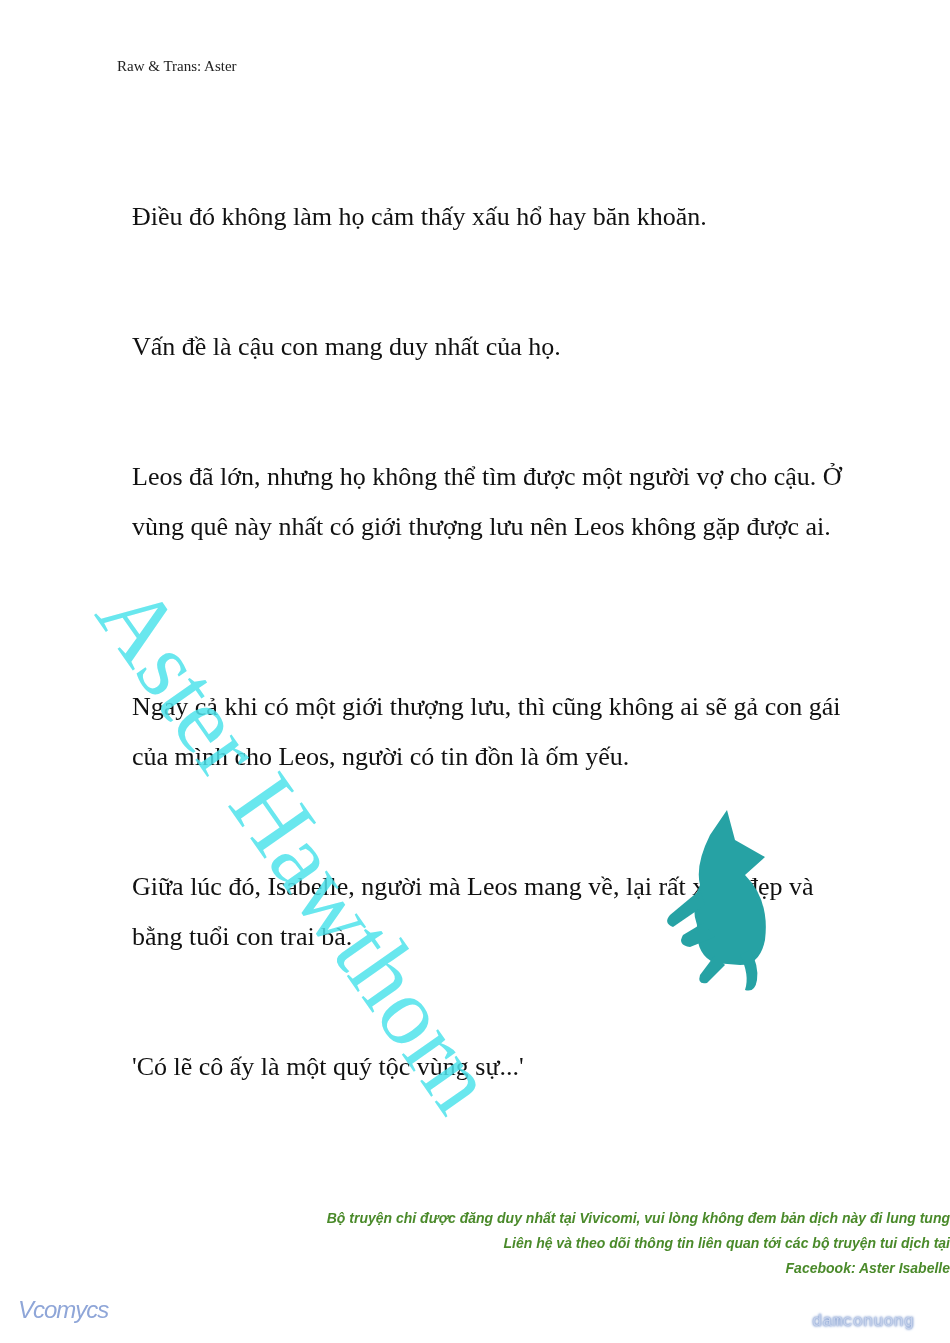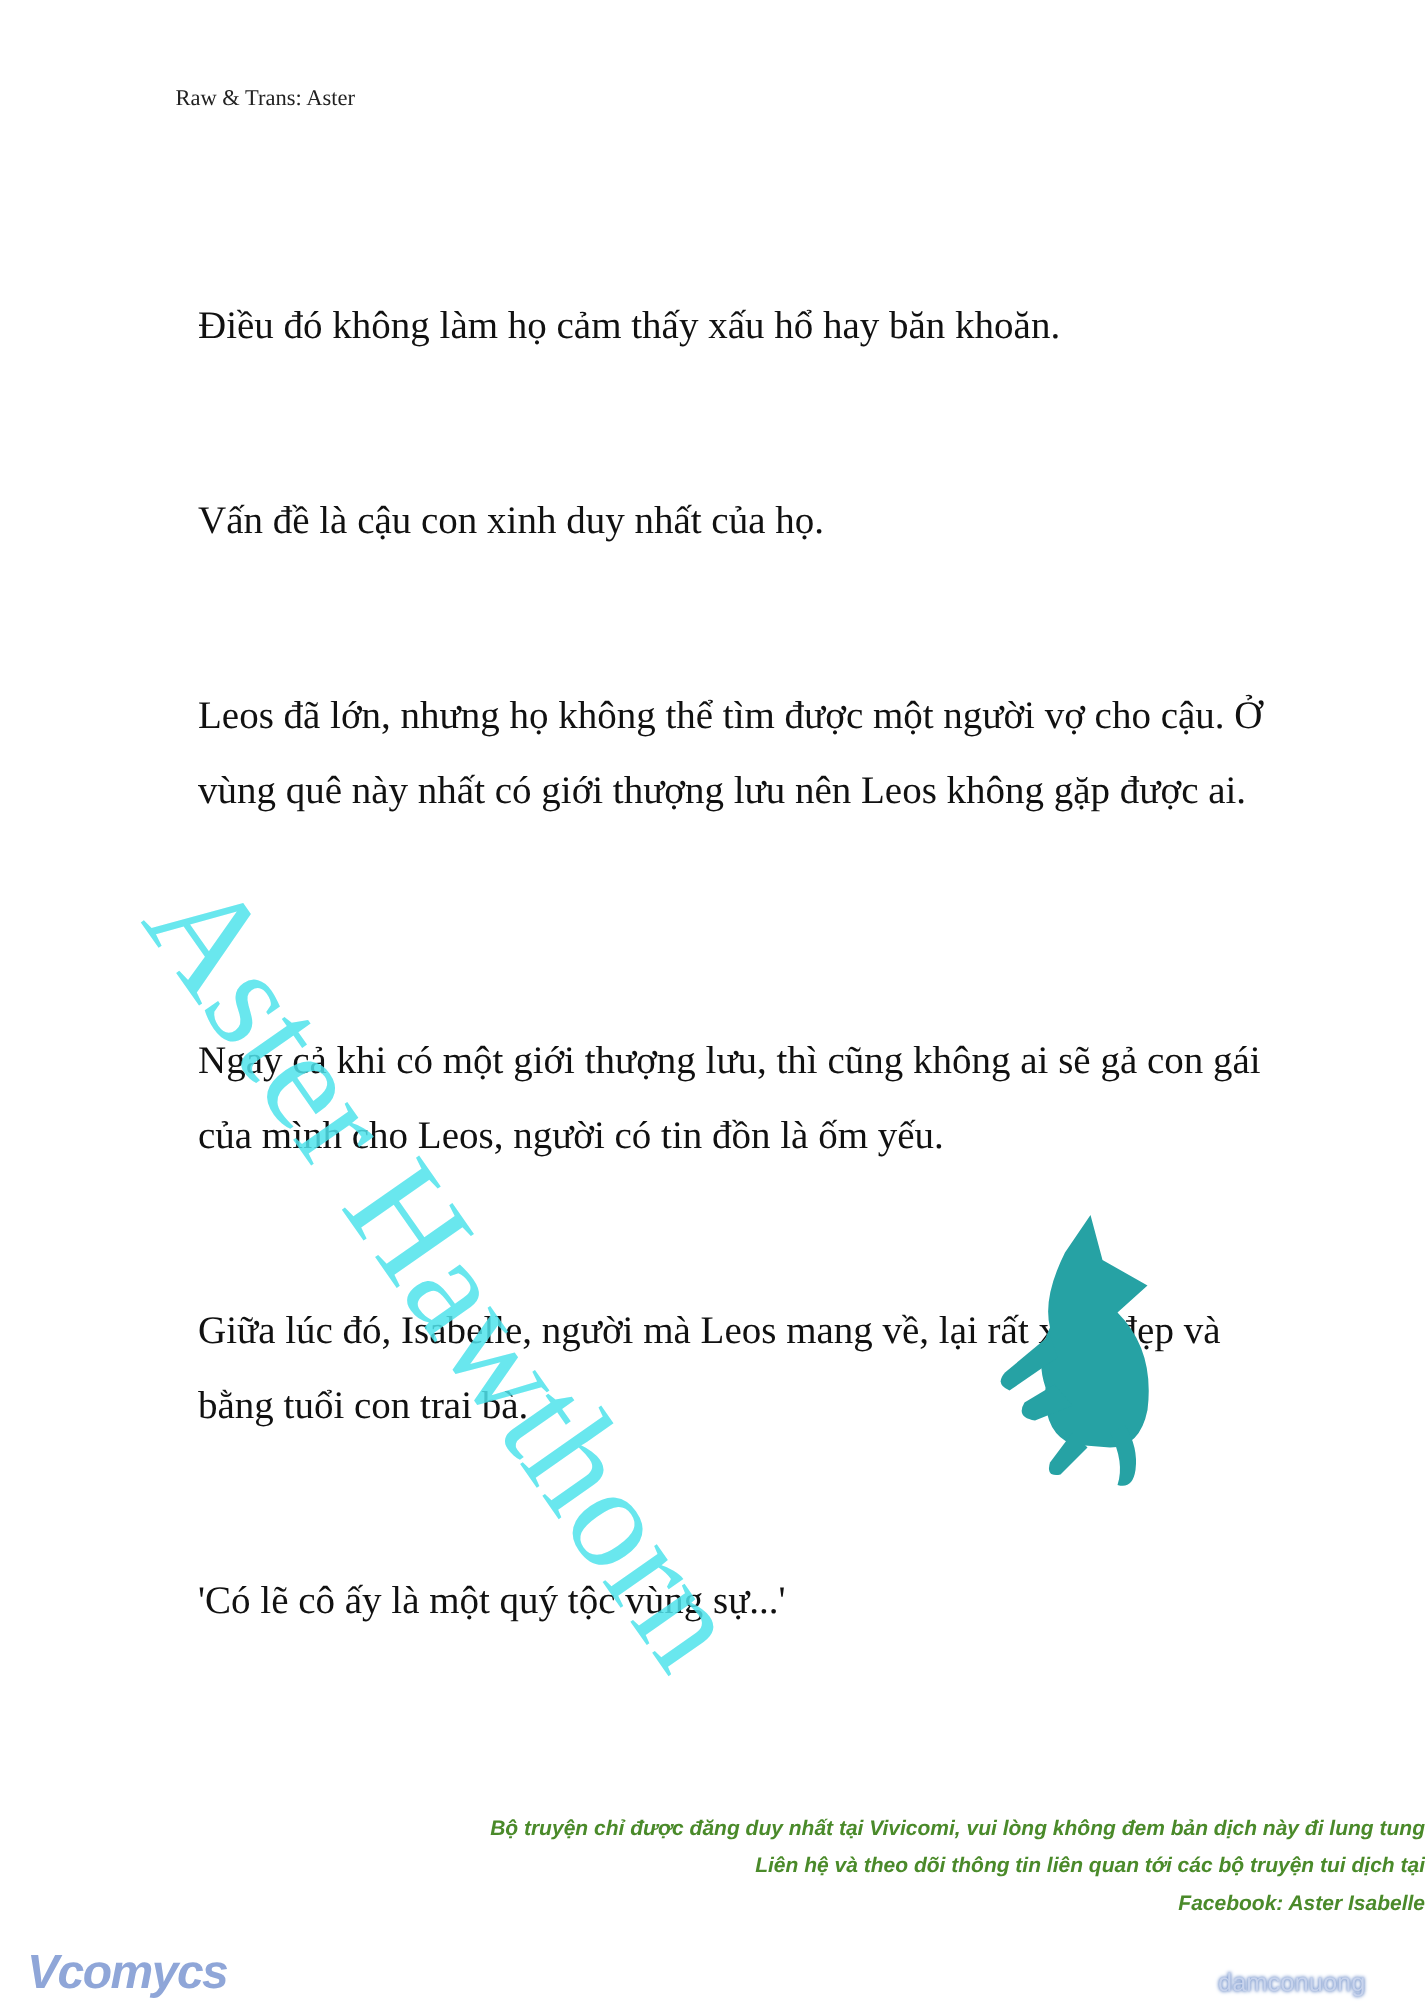--- a/index.html
+++ b/index.html
@@ -2,30 +2,30 @@
 <html><head>
 <meta charset="utf-8">
 <style>
   html, body { margin: 0; padding: 0; }
   body { width: 950px; height: 1343px; background: #ffffff; position: relative; overflow: hidden; }
   .header { position: absolute; left: 117px; top: 58px; font-family: Liberation Serif, serif; font-size: 15px; color: #222; }
   .para { position: absolute; left: 116px; font-family: "Liberation Serif", serif; font-size: 26px; line-height: 50px; color: #111; margin: 16px; width: 730px; }
   .watermark { position: absolute; left: 120px; top: 540px; font-family: "Liberation Serif", serif; font-size: 96px; color: #4fe3ec; opacity: 0.85; transform: rotate(55deg); transform-origin: left center; white-space: nowrap; pointer-events: none; }
   .cat { position: absolute; left: 655px; top: 805px; width: 140px; height: 190px; }
   .footer { position: absolute; left: 0; width: 950px; text-align: right; font-family: "Liberation Sans", sans-serif; font-style: italic; font-weight: bold; font-size: 14px; color: #4a8a2a; line-height: 25px; }
-  .logo-left { position: absolute; left: 18px; top: 1296px; font-family: "Liberation Sans", sans-serif; font-style: italic; font-weight: bold; font-size: 32px; color: #8fa6d8; letter-spacing: -1px; }
-  .logo-right { position: absolute; left: 812px; top: 1312px; font-family: Liberation Sans, sans-serif; font-size: 17px; color: #c7d3ec; text-shadow: 0 0 3px #6f8fc9, 0 0 2px #6f8fc9; }
+  .logo-left { position: absolute; left: 18px; top: 1296px; font-family: "Liberation Sans", sans-serif; font-style: italic; font-weight: normal; font-size: 24px; color: #8fa6d8; letter-spacing: -1px; }
+  .logo-right { position: absolute; left: 812px; top: 1312px; font-family: Liberation Mono, monospace; font-size: 17px; color: #c7d3ec; text-shadow: 0 0 3px #6f8fc9, 0 0 2px #6f8fc9; }
 </style>
 </head>
 <body>
 
 <div class="header">Raw &amp; Trans: Aster</div>
 
 <p class="para" style="top:176px">Điều đó không làm họ cảm thấy xấu hổ hay băn khoăn.</p>
-<p class="para" style="top:306px">Vấn đề là cậu con xinh duy nhất của họ.</p>
+<p class="para" style="top:306px">Vấn đề là cậu con mang duy nhất của họ.</p>
 <p class="para" style="top:436px">Leos đã lớn, nhưng họ không thể tìm được một người vợ cho cậu. Ở vùng quê này nhất có giới thượng lưu nên Leos không gặp được ai.</p>
 <p class="para" style="top:666px">Ngay cả khi có một giới thượng lưu, thì cũng không ai sẽ gả con gái của mình cho Leos, người có tin đồn là ốm yếu.</p>
 <p class="para" style="top:846px">Giữa lúc đó, Isabelle, người mà Leos mang về, lại rất xinh đẹp và bằng tuổi con trai bà.</p>
 <p class="para" style="top:1026px">'Có lẽ cô ấy là một quý tộc vùng sự...'</p>
 
 <div class="watermark">Aster Hawthorn</div>
 
 <svg class="cat" viewBox="0 0 140 190">
   <g fill="#26a2a4">
     <path d="M55 30 L72 5 L80 35 L110 52 L90 70 Q115 95 110 135 Q105 160 85 160 L60 158 Q40 150 42 120 Q35 100 45 80 Q40 60 55 30 Z"></path>

